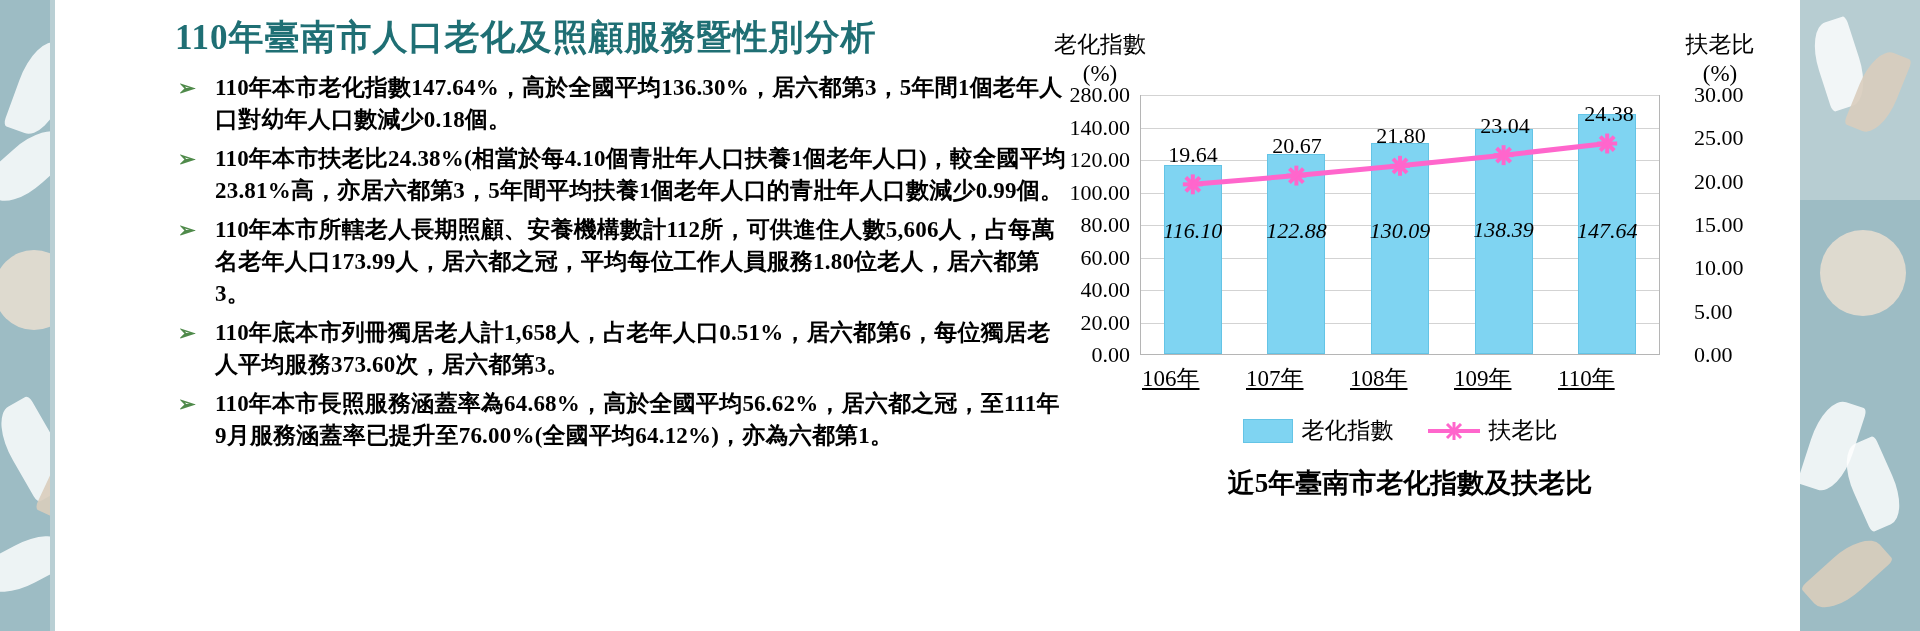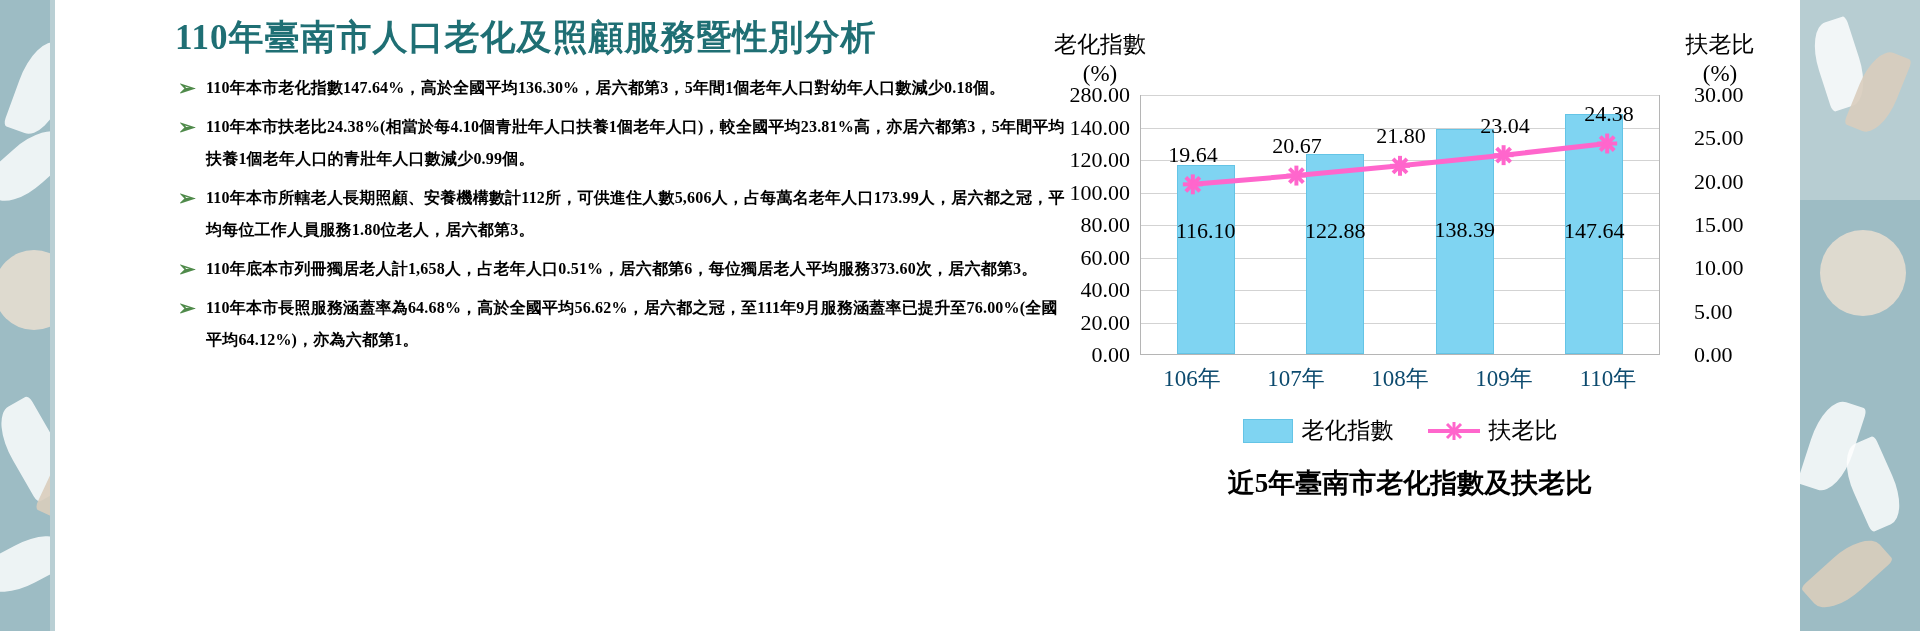--- a/index.html
+++ b/index.html
@@ -95,25 +95,26 @@
   .bullet .marker {
     flex: 0 0 auto;
     width: 28px;
     color: #4f8a4a;
     font-size: 21px;
     line-height: 32px;
     font-weight: bold;
   }
   .bullet .btext {
     flex: 1 1 auto;
-    font-size: 16px;
+    font-size: 23px;
     line-height: 32px;
     font-weight: bold;
     color: #000000;
     letter-spacing: 0.2px;
+    margin-left: 9px;
   }
   
   .chart-area {
     position: absolute;
     left: 880px; top: 10px;
     width: 740px; height: 610px;
   }
   .axis-title-left {
     position: absolute;
     left: 0px; top: 20px;
@@ -176,20 +177,21 @@
     align-items: flex-end;
     justify-content: space-around;
   }
   .bar-col {
     position: relative;
     width: 58px;
     height: 100%;
     display: flex;
     align-items: flex-end;
     justify-content: center;
+    font-style: italic;
   }
   .bar {
     width: 58px;
     background: #7fd4f2;
     border: 1px solid #64c4e6;
     box-sizing: border-box;
   }
   .bar-value {
     position: absolute;
     width: 120px;
@@ -214,23 +216,23 @@
   }
   .x-labels {
     position: absolute;
     left: 100px; top: 268px;
     width: 520px;
     display: flex;
     justify-content: space-around;
   }
   .x-labels span {
     width: 100px;
-    text-align: center;
     font-size: 23px;
-    color: #0c4a6e;
+    color: #000000;
+    text-decoration: underline;
   }
   .legend {
     position: absolute;
     left: 100px; top: 320px;
     width: 520px;
     display: flex;
     justify-content: center;
     align-items: center;
     gap: 34px;
   }
@@ -362,20 +364,24 @@
           <div class="gridline" style="top:227.5px;"></div>
 
           <div class="bars">
             <div class="bar-col">
               <div class="bar" style="height:188.7px;"></div>
               <div class="bar-value" style="bottom:110px;">116.10</div>
             </div>
             <div class="bar-col">
               <div class="bar" style="height:199.7px;"></div>
               <div class="bar-value" style="bottom:110px;">122.88</div>
+            </div>
+            <div class="bar-col">
+              <div class="bar" style="height:211.4px;"></div>
+              <div class="bar-value" style="bottom:110px;">130.09</div>
             </div>
             <div class="bar-col">
               <div class="bar" style="height:224.9px;"></div>
               <div class="bar-value" style="bottom:111px;">138.39</div>
             </div>
             <div class="bar-col">
               <div class="bar" style="height:239.9px;"></div>
               <div class="bar-value" style="bottom:110px;">147.64</div>
             </div>
           </div>

